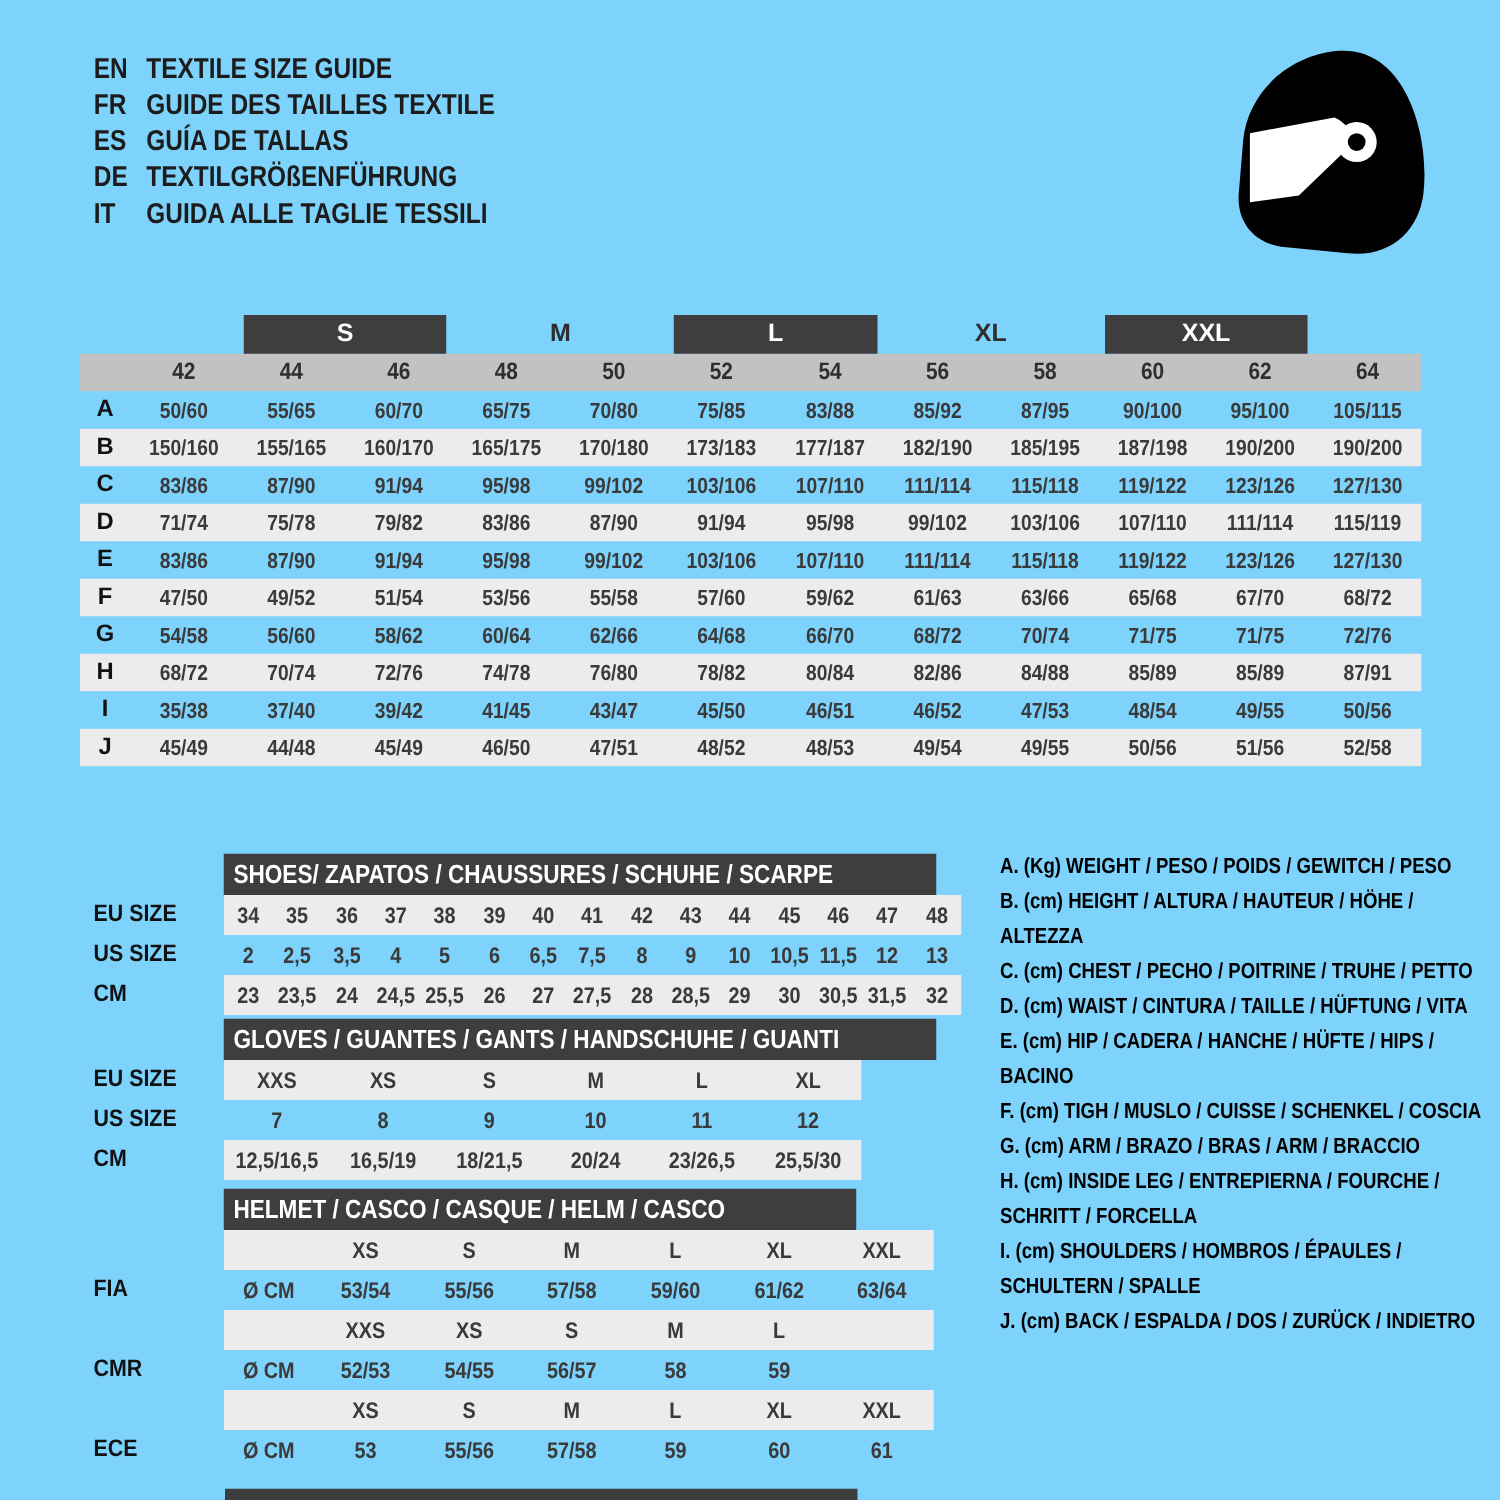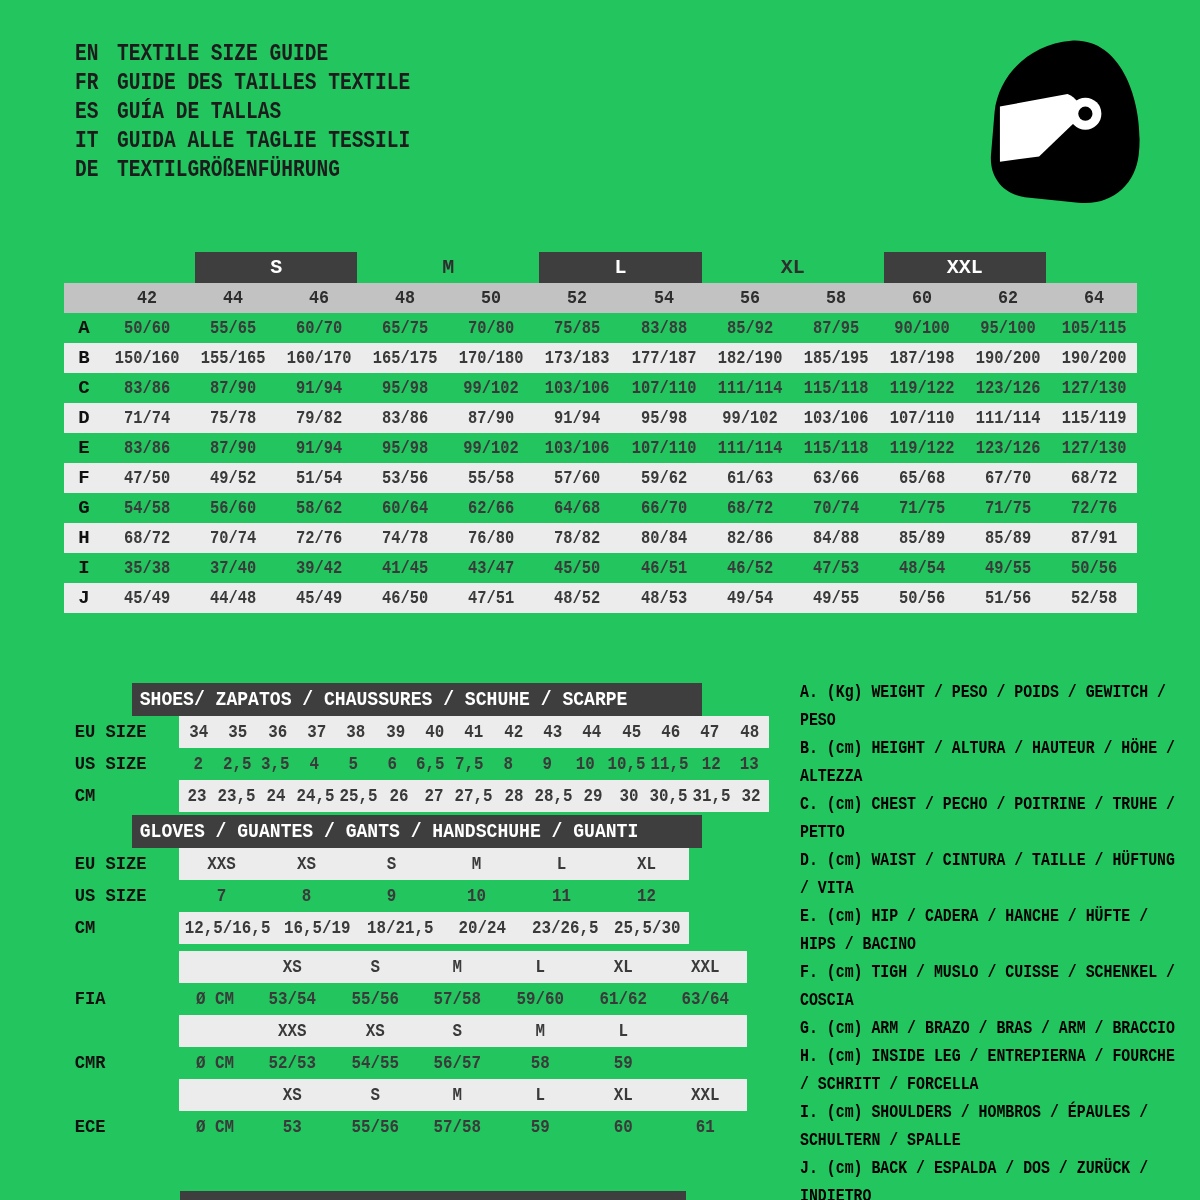--- a/index.html
+++ b/index.html
@@ -1,17 +1,17 @@
 <!DOCTYPE html>
 <html><head>
 <meta charset="utf-8">
 <style>
   html,body{margin:0;padding:0;background:#fff}
-  .canvas{position:relative;width:1200px;height:1200px;background:#22c55e;overflow:hidden;
-          font-family:Liberation Mono, monospace;color:#1c1c1c}
+  .canvas{position:relative;width:1200px;height:1200px;background:#7dd3fc;overflow:hidden;
+          font-family:Liberation Sans, sans-serif;color:#1c1c1c}
 
   
   .titles{position:absolute;left:75px;top:40px}
   .title-line{display:flex;height:29px;line-height:29px}
   .lang{width:42px;font-weight:bold;font-size:23px;transform:scaleX(.85);transform-origin:left;white-space:nowrap}
   .ttl{font-weight:bold;font-size:23px;transform:scaleX(.85);transform-origin:left;white-space:nowrap}
 
   
   .helmet-img{position:absolute;left:975px;top:30px;width:178px;height:178px}
 
@@ -28,21 +28,21 @@
   .mrow{display:grid;grid-template-columns:40px repeat(12,1fr);height:30px;line-height:30px}
   .mrows>div:nth-of-type(even){background:#ececec}
   .mlabel{text-align:center;font-weight:bold;font-size:19px;color:#111}
   .mcell{text-align:center;font-weight:bold;font-size:17.5px;color:#3a3a3a;transform:scaleX(.88);white-space:nowrap}
 
   
   .sec{position:absolute;left:64px}
   .sec-shoes{top:683px;width:705px}
   .sec-gloves{top:815px;width:625px}
   .sec-helmet{top:951px;width:683px}
-  .sec-bar{background:#3e3e3e;color:#fff;height:33px;line-height:33px;font-weight:bold;margin-left:68px}
+  .sec-bar{background:#3e3e3e;color:#fff;height:33px;line-height:33px;font-weight:bold;margin-left:115px}
   .sec-bar span{display:inline-block;transform:scaleX(.86);transform-origin:left;white-space:nowrap;
                 font-size:21px;padding-left:9px}
   .bar-shoes{width:570px}.bar-gloves{width:570px}.bar-helmet{width:506px}
   .srow{display:grid;grid-template-columns:115px repeat(15,1fr);height:32px;line-height:32px}
   .glrow{display:grid;grid-template-columns:115px repeat(6,1fr);height:32px;line-height:32px}
   .striped>div:nth-of-type(odd){background:linear-gradient(90deg,transparent 115px,#ececec 115px)}
   .rowlabel{font-weight:bold;font-size:19px;color:#111;padding-left:12px;transform:scaleX(.9);
             transform-origin:left;white-space:nowrap}
   .val{text-align:center;font-weight:bold;font-size:18px;color:#3a3a3a;transform:scaleX(.88);white-space:nowrap}
 
@@ -75,27 +75,27 @@
         <span class="lang">FR</span>
         <span class="ttl">GUIDE DES TAILLES TEXTILE</span>
       </div>
 
       <div class="title-line">
         <span class="lang">ES</span>
         <span class="ttl">GUÍA DE TALLAS</span>
       </div>
 
       <div class="title-line">
+        <span class="lang">DE</span>
+        <span class="ttl">TEXTILGRÖßENFÜHRUNG</span>
+      </div>
+
+      <div class="title-line">
         <span class="lang">IT</span>
         <span class="ttl">GUIDA ALLE TAGLIE TESSILI</span>
-      </div>
-
-      <div class="title-line">
-        <span class="lang">DE</span>
-        <span class="ttl">TEXTILGRÖßENFÜHRUNG</span>
       </div>
     </div>
 
   <div class="helmet-img">
     <svg width="178" height="178" viewBox="0 0 100 100" xmlns="http://www.w3.org/2000/svg">
       <path d="M54 6 C 30 8 13 26 11 46 L 9 70 C 8 82 15 92 28 94 L 58 97 C 77 99 90 87 92 70 C 95 44 84 4 54 6 Z" fill="#000"></path>
       <path d="M14 43 L 52 36 C 57 38 60 43 61 47 L 36 71 L 14 74 Z" fill="#fff"></path>
       <circle cx="62" cy="47" r="9" fill="#fff"></circle>
       <circle cx="62" cy="47" r="4" fill="#000"></circle>
     </svg>
@@ -396,20 +396,23 @@
           <span class="val">16,5/19</span>
           <span class="val">18/21,5</span>
           <span class="val">20/24</span>
           <span class="val">23/26,5</span>
           <span class="val">25,5/30</span>
         </div>
       </div>
   </div>
 
   <div class="sec sec-helmet">
+    <div class="sec-bar bar-helmet">
+      <span>HELMET / CASCO / CASQUE / HELM / CASCO</span>
+    </div>
     <div>
 
         <div class="hgroup">
           <div class="hrow hsizes">
             <span class="hspacer"></span>
             <span class="val">XS</span>
             <span class="val">S</span>
             <span class="val">M</span>
             <span class="val">L</span>
             <span class="val">XL</span>

